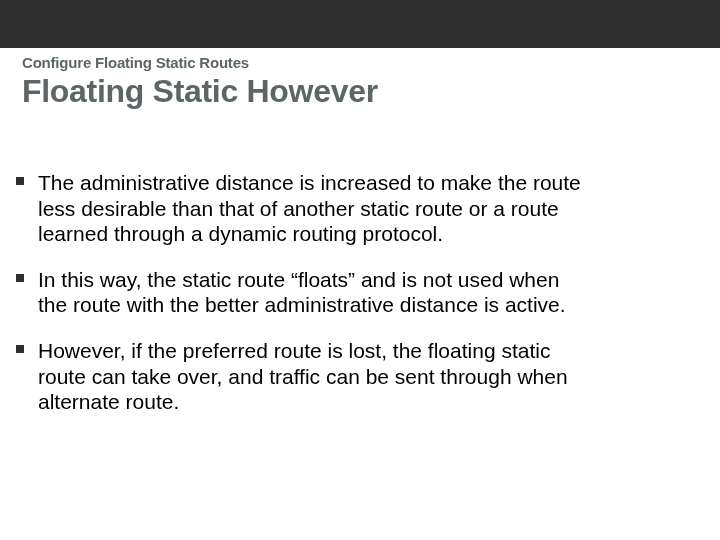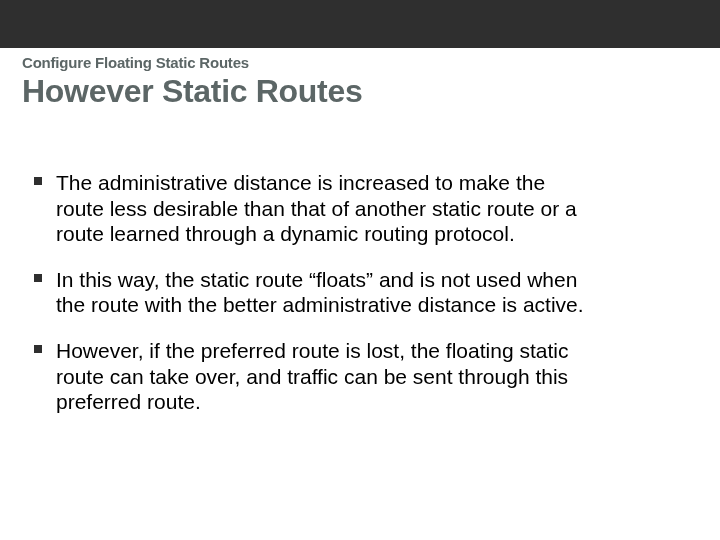--- a/index.html
+++ b/index.html
@@ -42,21 +42,21 @@
   .title {
     font-size: 32px;
     font-weight: bold;
     color: #5c6666;
     margin: 0;
     letter-spacing: -0.3px;
   }
   .body {
     position: absolute;
     top: 170px;
-    left: 30px;
+    left: 12px;
     right: 30px;
   }
   ul.bullets {
     list-style: none;
     margin: 0;
     padding: 0;
   }
   ul.bullets > li {
     position: relative;
     padding-left: 26px;
@@ -76,23 +76,23 @@
   }
 </style>
 </head>
 <body>
 
 <div class="slide">
   <div class="top-band"></div>
 
   <div class="header-block">
     <p class="kicker">Configure Floating Static Routes</p>
-    <h1 class="title">However Static Routes</h1>
+    <h1 class="title">Floating Static However</h1>
   </div>
 
   <div class="body">
     <ul class="bullets">
       <li>The administrative distance is increased to make the route less desirable than that of another static route or a route learned through a dynamic routing protocol.</li>
       <li>In this way, the static route “floats” and is not used when the route with the better administrative distance is active.</li>
-      <li>However, if the preferred route is lost, the floating static route can take over, and traffic can be sent through this preferred route.</li>
+      <li>However, if the preferred route is lost, the floating static route can take over, and traffic can be sent through when alternate route.</li>
     </ul>
   </div>
 </div>
 
 </body></html>

